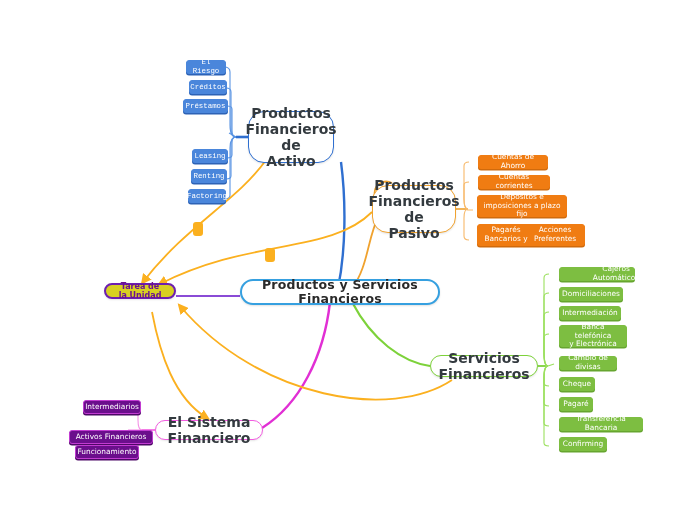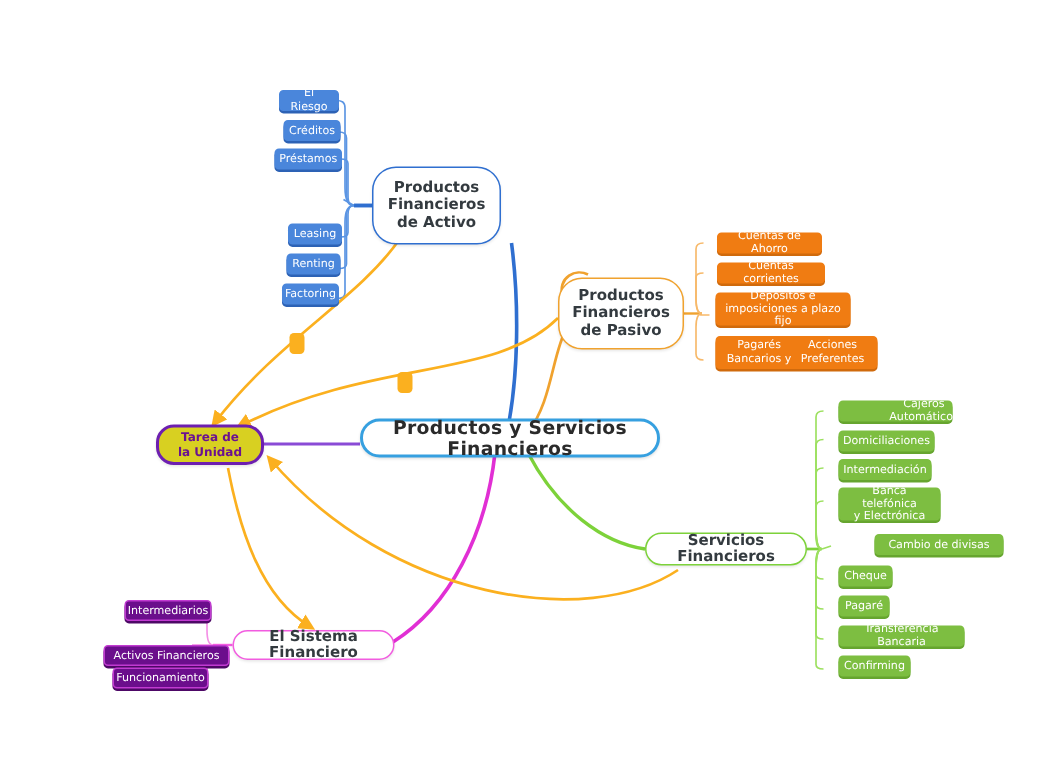--- a/index.html
+++ b/index.html
@@ -14,33 +14,33 @@
         justify-content:center;text-align:center;line-height:1.15;}
 
   
   .root{
     background:#ffffff;border:2px solid #36A0E0;border-radius:14px;
     color:#2a2a2a;font-weight:bold;font-size:12.5px;letter-spacing:.2px;
     box-shadow:0 1px 2px rgba(0,0,0,.12);
   }
   
   .bubble{background:#ffffff;border-radius:16px;font-weight:bold;color:#333a3f;
-          box-shadow:0 1px 2px rgba(0,0,0,.10);font-size:10px;padding:2px 6px;}
+          box-shadow:0 1px 2px rgba(0,0,0,.10);font-size:14px;padding:2px 6px;}
   .bubble.blue  {border:1.6px solid #2f6fd0;}
   .bubble.orange{border:1.6px solid #F0A22E;}
   .bubble.green {border:1.8px solid #7DD23A;}
   .bubble.pink  {border:1.8px solid #F25CE0;}
   .bubble.task  {border:2px solid #6D1FB0;background:#D8D021;color:#6B1290;
                  border-radius:12px;font-size:8px;}
 
   
   .chip{color:#ffffff;font-size:7.4px;border-radius:3px;padding:1px 4px;
         box-shadow:0 1.5px 0 rgba(0,0,0,.18);}
   .chip.blue  {background:#4A86DB;border:1px solid #4A86DB;
-               box-shadow:0 1.6px 0 #2d62b5;}
+               box-shadow:0 1.6px 0 #2d62b5;font-family:Liberation Mono, monospace;}
   .chip.orange{background:#F07C12;border:1px solid #F07C12;
                box-shadow:0 1.6px 0 #d06a0c;}
   .chip.green {background:#7DBE41;border:1px solid #7DBE41;
                box-shadow:0 1.6px 0 #66a52f;}
   .chip.purple{background:#6B0E8C;border:1px solid #C13BD1;
                box-shadow:0 1.6px 0 #4d0866;margin-left:16px;}
 
   .connector-square{position:absolute;width:10px;height:14px;border-radius:3px;
         background:#FBB01F;}
 </style>
@@ -116,21 +116,21 @@
 
       <path d="M152,312 C160,354 174,398 207,418" fill="none" stroke="#FBB01F" stroke-width="1.8" marker-end="url(#arrOrange)"></path>
     </g>
   </svg>
 
   <div class="connector-square" style="left:193px;top:222px;"></div>
   <div class="connector-square" style="left:265px;top:248px;"></div>
 
   <div class="node root" style="left:240px;top:279px;width:200px;height:26px;text-align:center;">Productos y Servicios Financieros</div>
 
-  <div class="node bubble task" style="left:104px;top:283px;width:72px;height:27px;flex-direction:column;">
+  <div class="node bubble task" style="left:104px;top:283px;width:72px;height:16px;flex-direction:column;">
     <span>Tarea de</span>
     <span>la Unidad</span>
   </div>
 
   <div class="node bubble blue" style="left:248px;top:111px;width:86px;height:52px;flex-direction:column;">
     <span>Productos</span>
     <span>Financieros</span>
     <span>de Activo</span>
   </div>
 
@@ -160,21 +160,21 @@
 
   <div class="node bubble green" style="left:430px;top:355px;width:108px;height:22px;">Servicios Financieros</div>
 
   <div class="node chip green" style="left:559px;top:267px;width:76px;height:14px;padding-left:42px;">Cajeros Automáticos</div>
   <div class="node chip green" style="left:559px;top:287px;width:64px;height:14px;">Domiciliaciones</div>
   <div class="node chip green" style="left:559px;top:306px;width:62px;height:14px;">Intermediación</div>
   <div class="node chip green" style="left:559px;top:325px;width:68px;height:22px;flex-direction:column;">
     <span>Banca telefónica</span>
     <span>y Electrónica</span>
   </div>
-  <div class="node chip green" style="left:559px;top:356px;width:86px;height:14px;margin-left:24px;">Cambio de divisas</div>
+  <div class="node chip green" style="left:559px;top:356px;width:58px;height:14px;">Cambio de divisas</div>
   <div class="node chip green" style="left:559px;top:377px;width:36px;height:14px;">Cheque</div>
   <div class="node chip green" style="left:559px;top:397px;width:34px;height:14px;">Pagaré</div>
   <div class="node chip green" style="left:559px;top:417px;width:84px;height:14px;">Transferencia Bancaria</div>
   <div class="node chip green" style="left:559px;top:437px;width:48px;height:14px;">Confirming</div>
 
   <div class="node bubble pink" style="left:155px;top:420px;width:108px;height:20px;">El Sistema Financiero</div>
 
   <div class="node chip purple" style="left:67px;top:400px;width:58px;height:14px;">Intermediarios</div>
   <div class="node chip purple" style="left:53px;top:430px;width:84px;height:14px;">Activos Financieros</div>
   <div class="node chip purple" style="left:59px;top:445px;width:64px;height:14px;">Funcionamiento</div>

